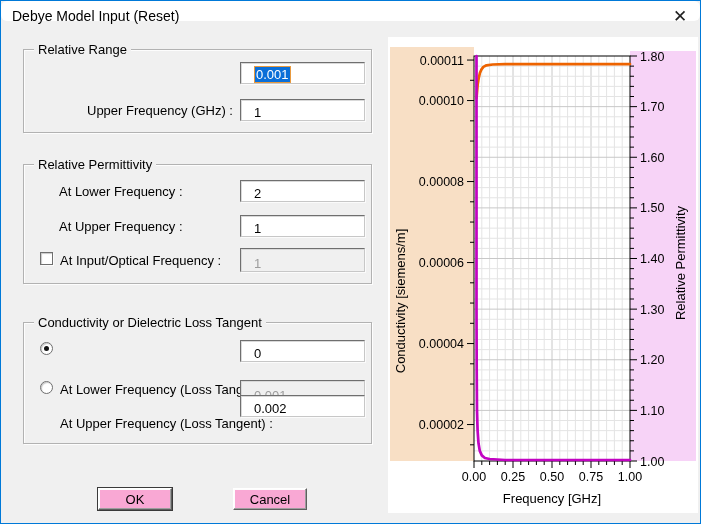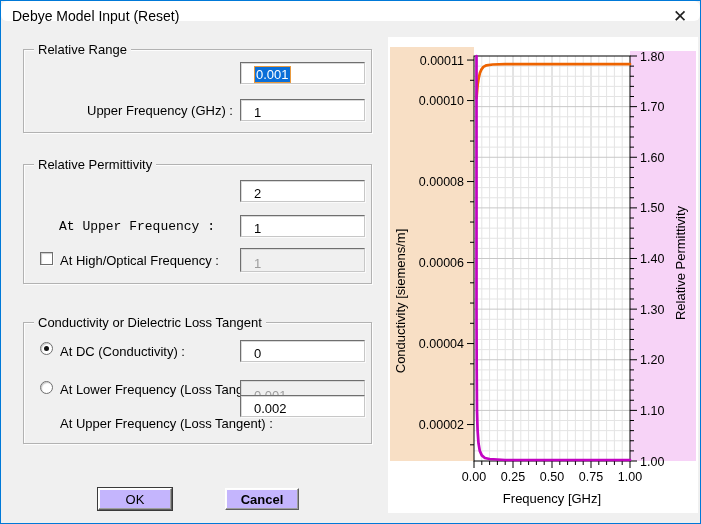--- a/index.html
+++ b/index.html
@@ -19,21 +19,21 @@
          box-shadow:1px 1px 0 #fbfbfb, inset 1px 1px 0 #d9d9d9;
          font-size:13px;color:#000;display:flex;align-items:flex-end;padding:0 13px;}
   .input.disabled{background:#f0f0f0;color:#9c9c9c;height:24px;}
   .sel{background:#0b6fd8;color:#fff;border:1px solid #e89a3f;padding:0 1px;line-height:15px;}
   .checkbox{position:absolute;left:39px;width:13px;height:13px;box-sizing:border-box;background:#fff;
             border:1px solid #6f6f6f;box-shadow:inset 1px 1px 1px rgba(0,0,0,.22),1px 1px 0 #fbfbfb;}
   .radio{position:absolute;left:39px;width:13px;height:13px;box-sizing:border-box;background:#fff;
          border-radius:50%;border:1px solid #6f6f6f;box-shadow:inset 1px 1px 1px rgba(0,0,0,.22);}
   .radio .dot{display:none;position:absolute;left:3px;top:3px;width:5px;height:5px;border-radius:50%;background:#111;}
   .radio.on .dot{display:block;}
-  .btn{position:absolute;top:487px;width:74px;height:22px;box-sizing:border-box;background:#c4b5fd;
+  .btn{position:absolute;top:487px;width:74px;height:22px;box-sizing:border-box;background:#f9a8d4;
        border:1px solid;border-color:#ffffff #5f5f5f #5f5f5f #ffffff;
        box-shadow:inset -1px -1px 0 #9e9e9e, inset 1px 1px 0 #fdfdfd;
        font-size:13px;color:#000;display:flex;align-items:center;justify-content:center;}
   .btn.default{outline:1px solid #3a3a3a;}
   .chart-panel{position:absolute;left:387px;top:36px;width:310px;height:476px;background:#ffffff;}
   svg text{font-family:"Liberation Sans",sans-serif;fill:#000;}
 </style>
 </head>
 <body>
 
@@ -50,55 +50,55 @@
     <span class="sel">0.001</span>
   </div>
   <div class="lbl" style="left:58px;top:103px;margin-left:28px;">Upper Frequency (GHz) :</div>
   <div class="input" style="top:98px;">
     <span>1</span>
   </div>
 
   <div class="group" style="left:22px;top:163px;width:349px;height:120px;">
     <div class="group-title">Relative Permittivity</div>
   </div>
+  <div class="lbl" style="left:58px;top:184px;">At Lower Frequency :</div>
   <div class="input" style="top:179px;">
     <span>2</span>
   </div>
-  <div class="lbl" style="left:58px;top:219px;font-family:Liberation Mono, monospace;">At Upper Frequency :</div>
+  <div class="lbl" style="left:58px;top:219px;">At Upper Frequency :</div>
   <div class="input" style="top:214px;">
     <span>1</span>
   </div>
   <div class="checkbox" style="top:251px;"></div>
-  <div class="lbl" style="left:59px;top:253px;">At High/Optical Frequency :</div>
+  <div class="lbl" style="left:59px;top:253px;">At Input/Optical Frequency :</div>
   <div class="input disabled" style="top:247px;">
     <span>1</span>
   </div>
 
   <div class="group" style="left:22px;top:321px;width:349px;height:122px;">
     <div class="group-title">Conductivity or Dielectric Loss Tangent</div>
   </div>
   <div class="radio on" style="top:341px;">
       <div class="dot"></div>
     </div>
-  <div class="lbl" style="left:59px;top:344px;">At DC (Conductivity) :</div>
   <div class="input" style="top:339px;">
     <span>0</span>
   </div>
   <div class="radio" style="top:380px;"></div>
   <div class="lbl" style="left:59px;top:382px;">At Lower Frequency (Loss Tangent) :</div>
   <div class="input disabled" style="top:379px;">
     <span>0.001</span>
   </div>
   <div class="lbl" style="left:59px;top:416px;">At Upper Frequency (Loss Tangent) :</div>
   <div class="input" style="top:394px;">
     <span>0.002</span>
   </div>
 
   <div class="btn default" style="left:97px;">OK</div>
-  <div class="btn" style="left:224px;font-weight:bold;">Cancel</div>
+  <div class="btn" style="left:232px;">Cancel</div>
 
   <div class="chart-panel">
     <svg id="chart-svg" width="310" height="476">
         <rect x="2" y="10" width="84" height="414" fill="#f8dfc5"></rect>
         <rect x="242" y="14" width="66" height="410" fill="#f7d3f7"></rect>
         <g>
           <line x1="93.8" y1="19" x2="93.8" y2="424" stroke="#e4e4e4" stroke-width="1"></line>
           <line x1="101.6" y1="19" x2="101.6" y2="424" stroke="#e4e4e4" stroke-width="1"></line>
           <line x1="109.4" y1="19" x2="109.4" y2="424" stroke="#e4e4e4" stroke-width="1"></line>
           <line x1="117.2" y1="19" x2="117.2" y2="424" stroke="#e4e4e4" stroke-width="1"></line>

